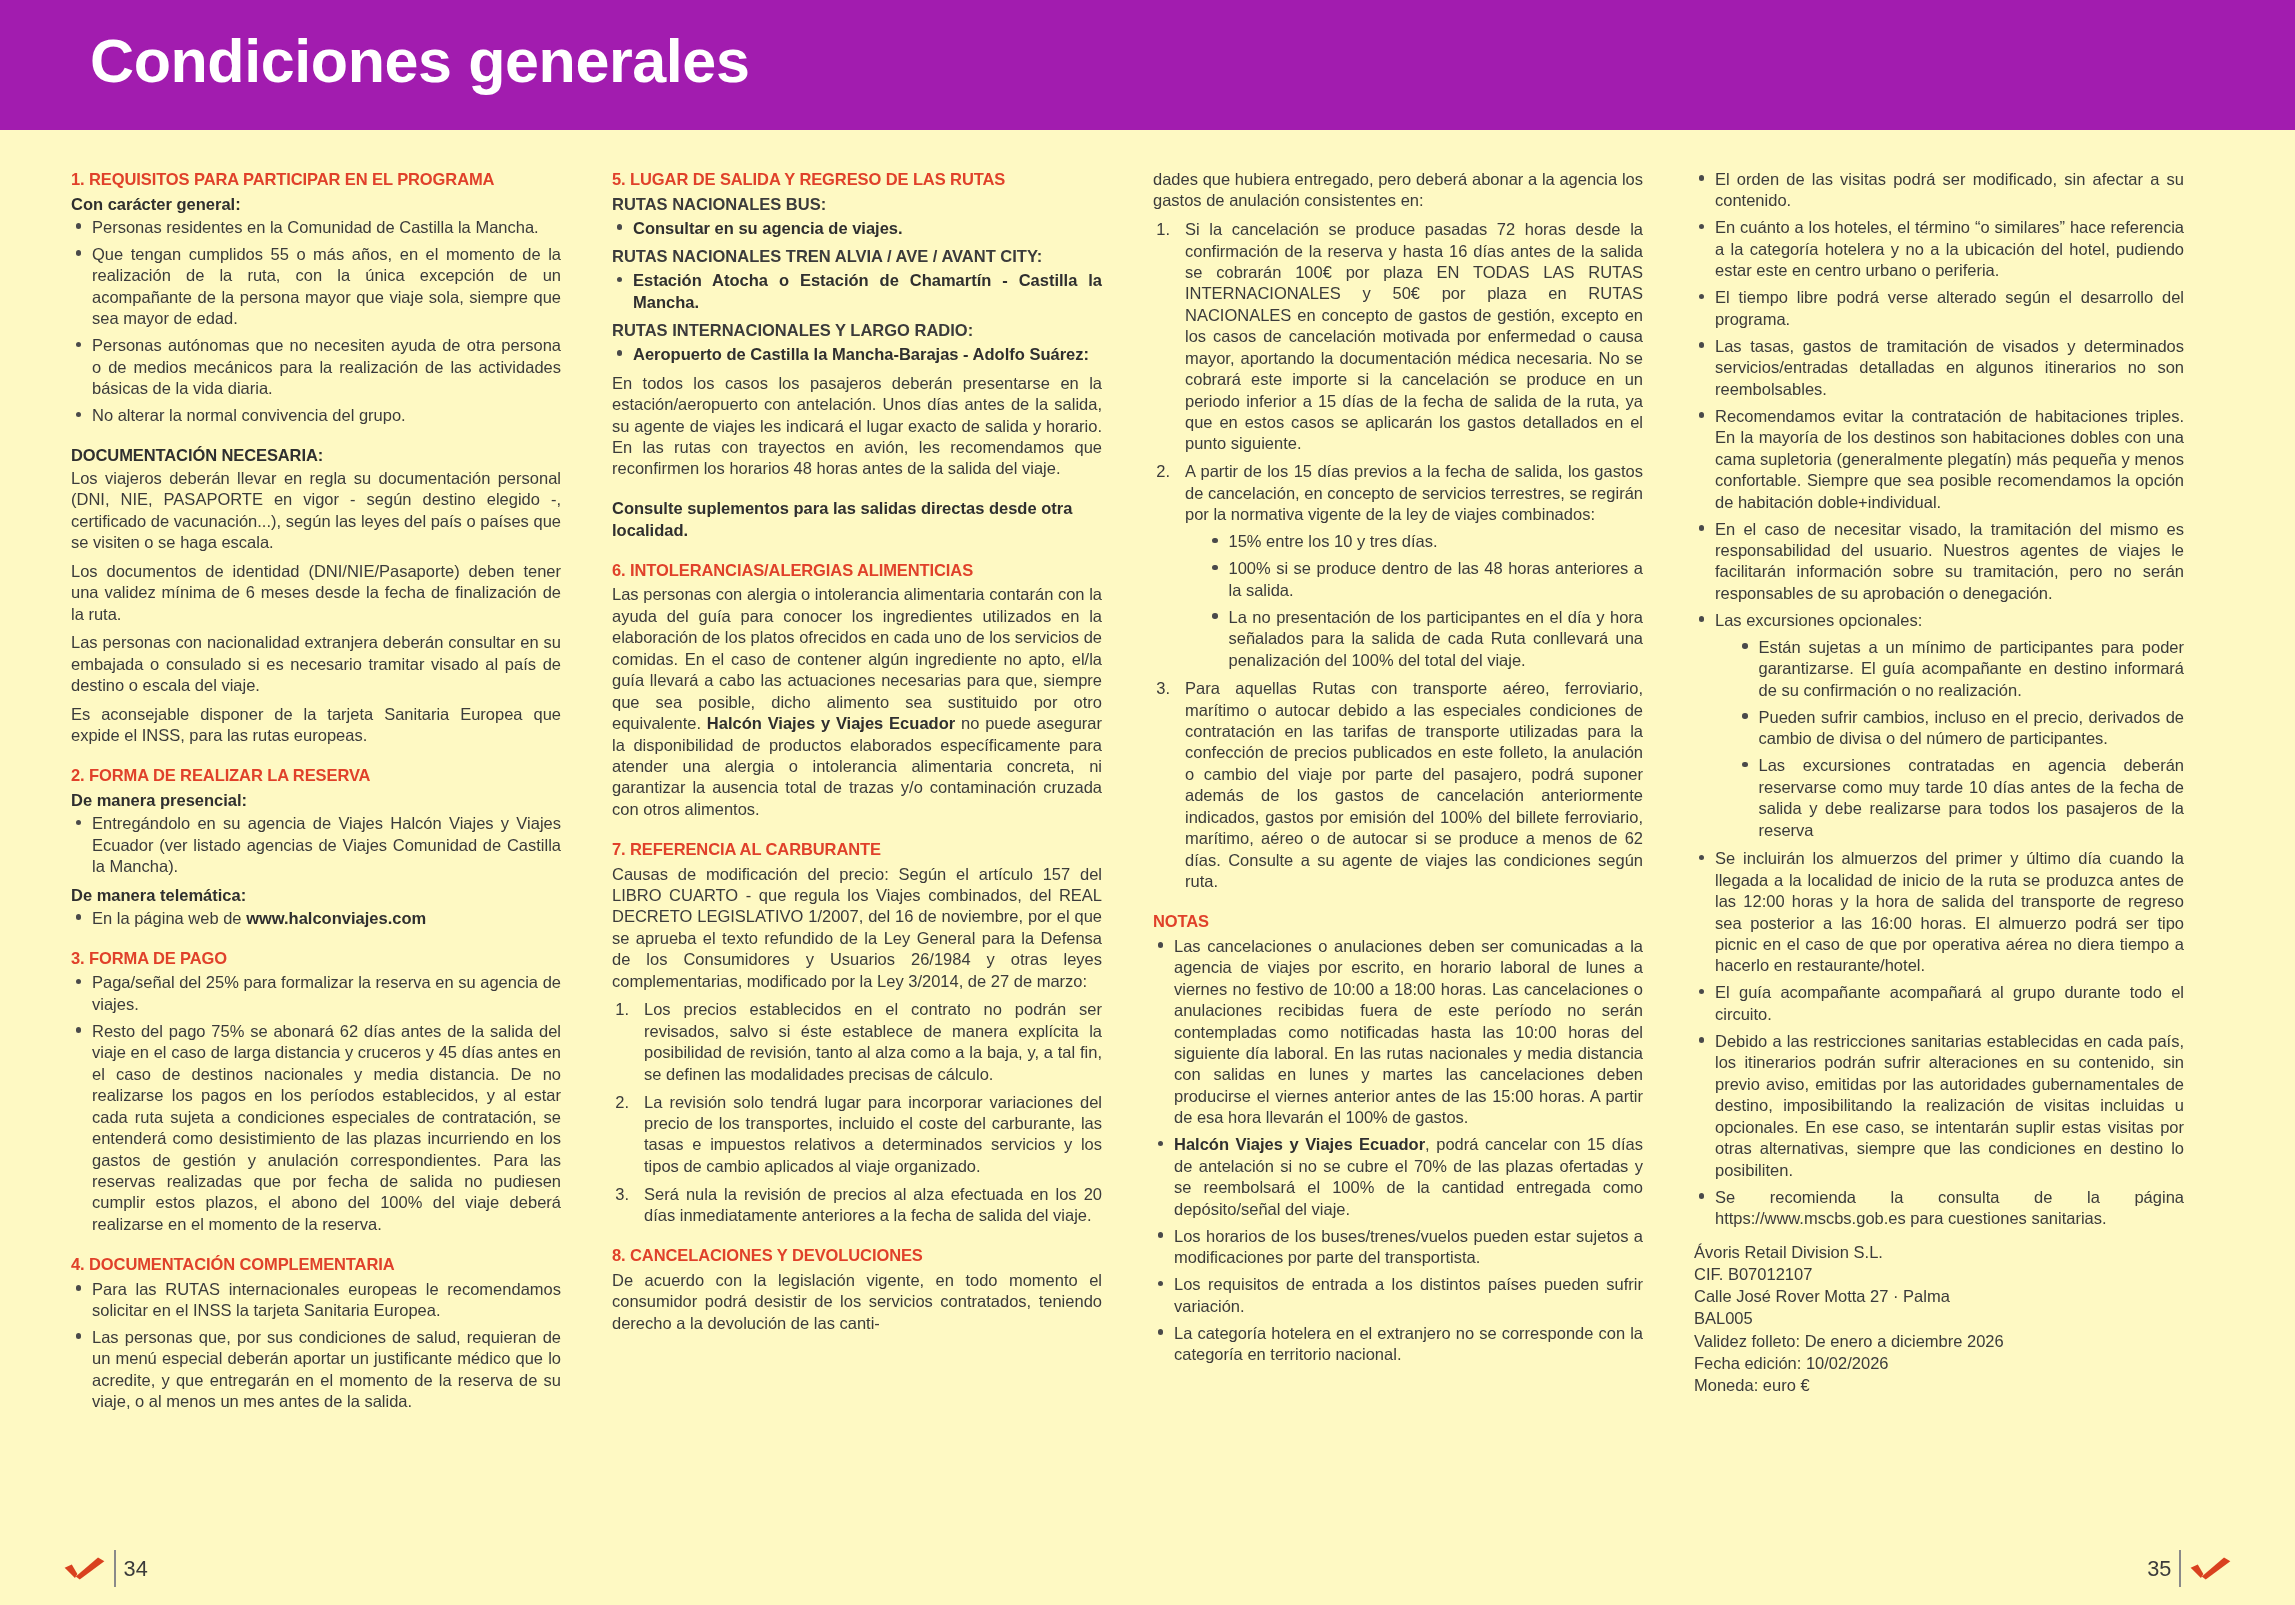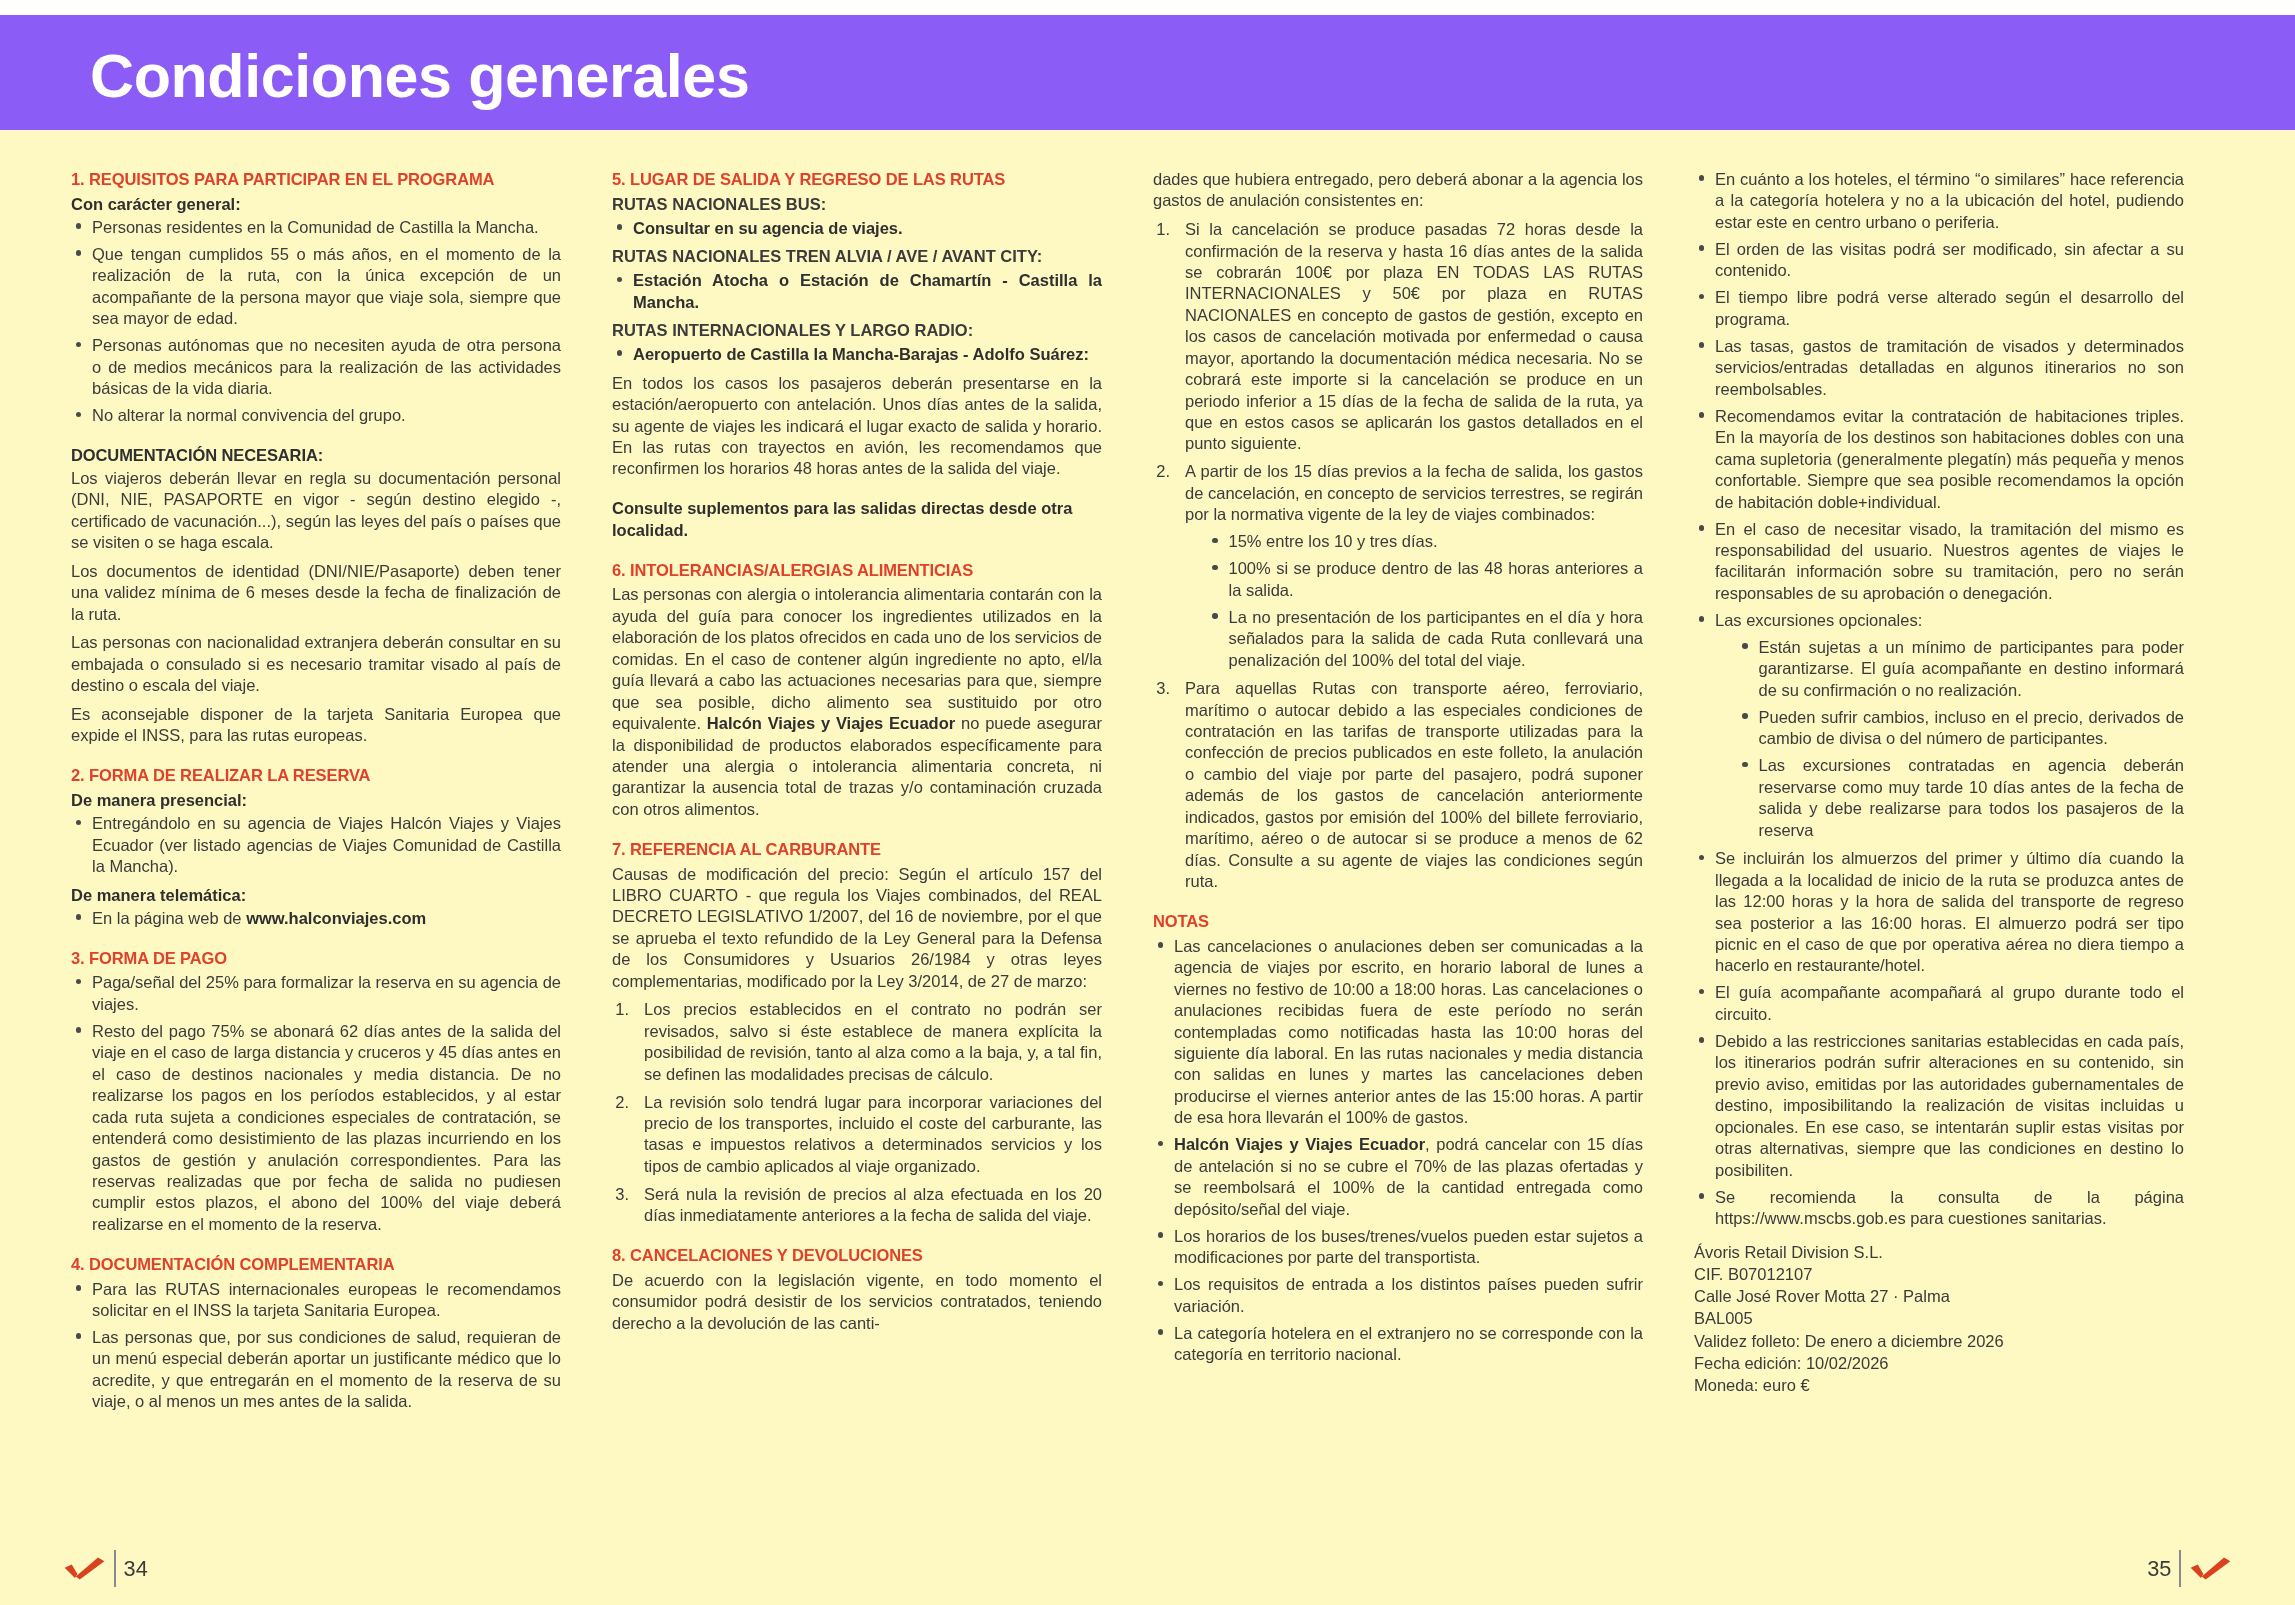--- a/index.html
+++ b/index.html
@@ -16,22 +16,21 @@
     overflow: hidden;
   }
 
   
   .banner {
     position: absolute;
     left: 0;
     top: 0;
     width: 2295px;
     height: 130px;
-    background: #8b5cf6;
-    margin-top: 15px;
+    background: #a21caf;
   }
   .banner-title {
     position: absolute;
     left: 90px;
     top: 30.5px;
     font-size: 61px;
     font-weight: bold;
     color: #ffffff;
     letter-spacing: -0.4px;
     line-height: 1;
@@ -297,22 +296,22 @@
         <li><span class="bold-inline">Halcón Viajes y Viajes Ecuador</span><span>, podrá cancelar con 15 días de antelación si no se cubre el 70% de las plazas ofertadas y se reembolsará el 100% de la cantidad entregada como depósito/señal del viaje.</span></li>
         <li>Los horarios de los buses/trenes/vuelos pueden estar sujetos a modificaciones por parte del transportista.</li>
         <li>Los requisitos de entrada a los distintos países pueden sufrir variación.</li>
         <li>La categoría hotelera en el extranjero no se corresponde con la categoría en territorio nacional.</li>
       </ul>
     </div>
 
     <div class="col">
 
       <ul class="blist">
+        <li>El orden de las visitas podrá ser modificado, sin afectar a su contenido.</li>
         <li>En cuánto a los hoteles, el término “o similares” hace referencia a la categoría hotelera y no a la ubicación del hotel, pudiendo estar este en centro urbano o periferia.</li>
-        <li>El orden de las visitas podrá ser modificado, sin afectar a su contenido.</li>
         <li>El tiempo libre podrá verse alterado según el desarrollo del programa.</li>
         <li>Las tasas, gastos de tramitación de visados y determinados servicios/entradas detalladas en algunos itinerarios no son reembolsables.</li>
         <li>Recomendamos evitar la contratación de habitaciones triples. En la mayoría de los destinos son habitaciones dobles con una cama supletoria (generalmente plegatín) más pequeña y menos confortable. Siempre que sea posible recomendamos la opción de habitación doble+individual.</li>
         <li>En el caso de necesitar visado, la tramitación del mismo es responsabilidad del usuario. Nuestros agentes de viajes le facilitarán información sobre su tramitación, pero no serán responsables de su aprobación o denegación.</li>
         <li>
           <span>Las excursiones opcionales:</span>
           <ul class="blist indent2" style="margin-top:5.6px;">
             <li>Están sujetas a un mínimo de participantes para poder garantizarse. El guía acompañante en destino informará de su confirmación o no realización.</li>
             <li>Pueden sufrir cambios, incluso en el precio, derivados de cambio de divisa o del número de participantes.</li>
             <li>Las excursiones contratadas en agencia deberán reservarse como muy tarde 10 días antes de la fecha de salida y debe realizarse para todos los pasajeros de la reserva</li>

